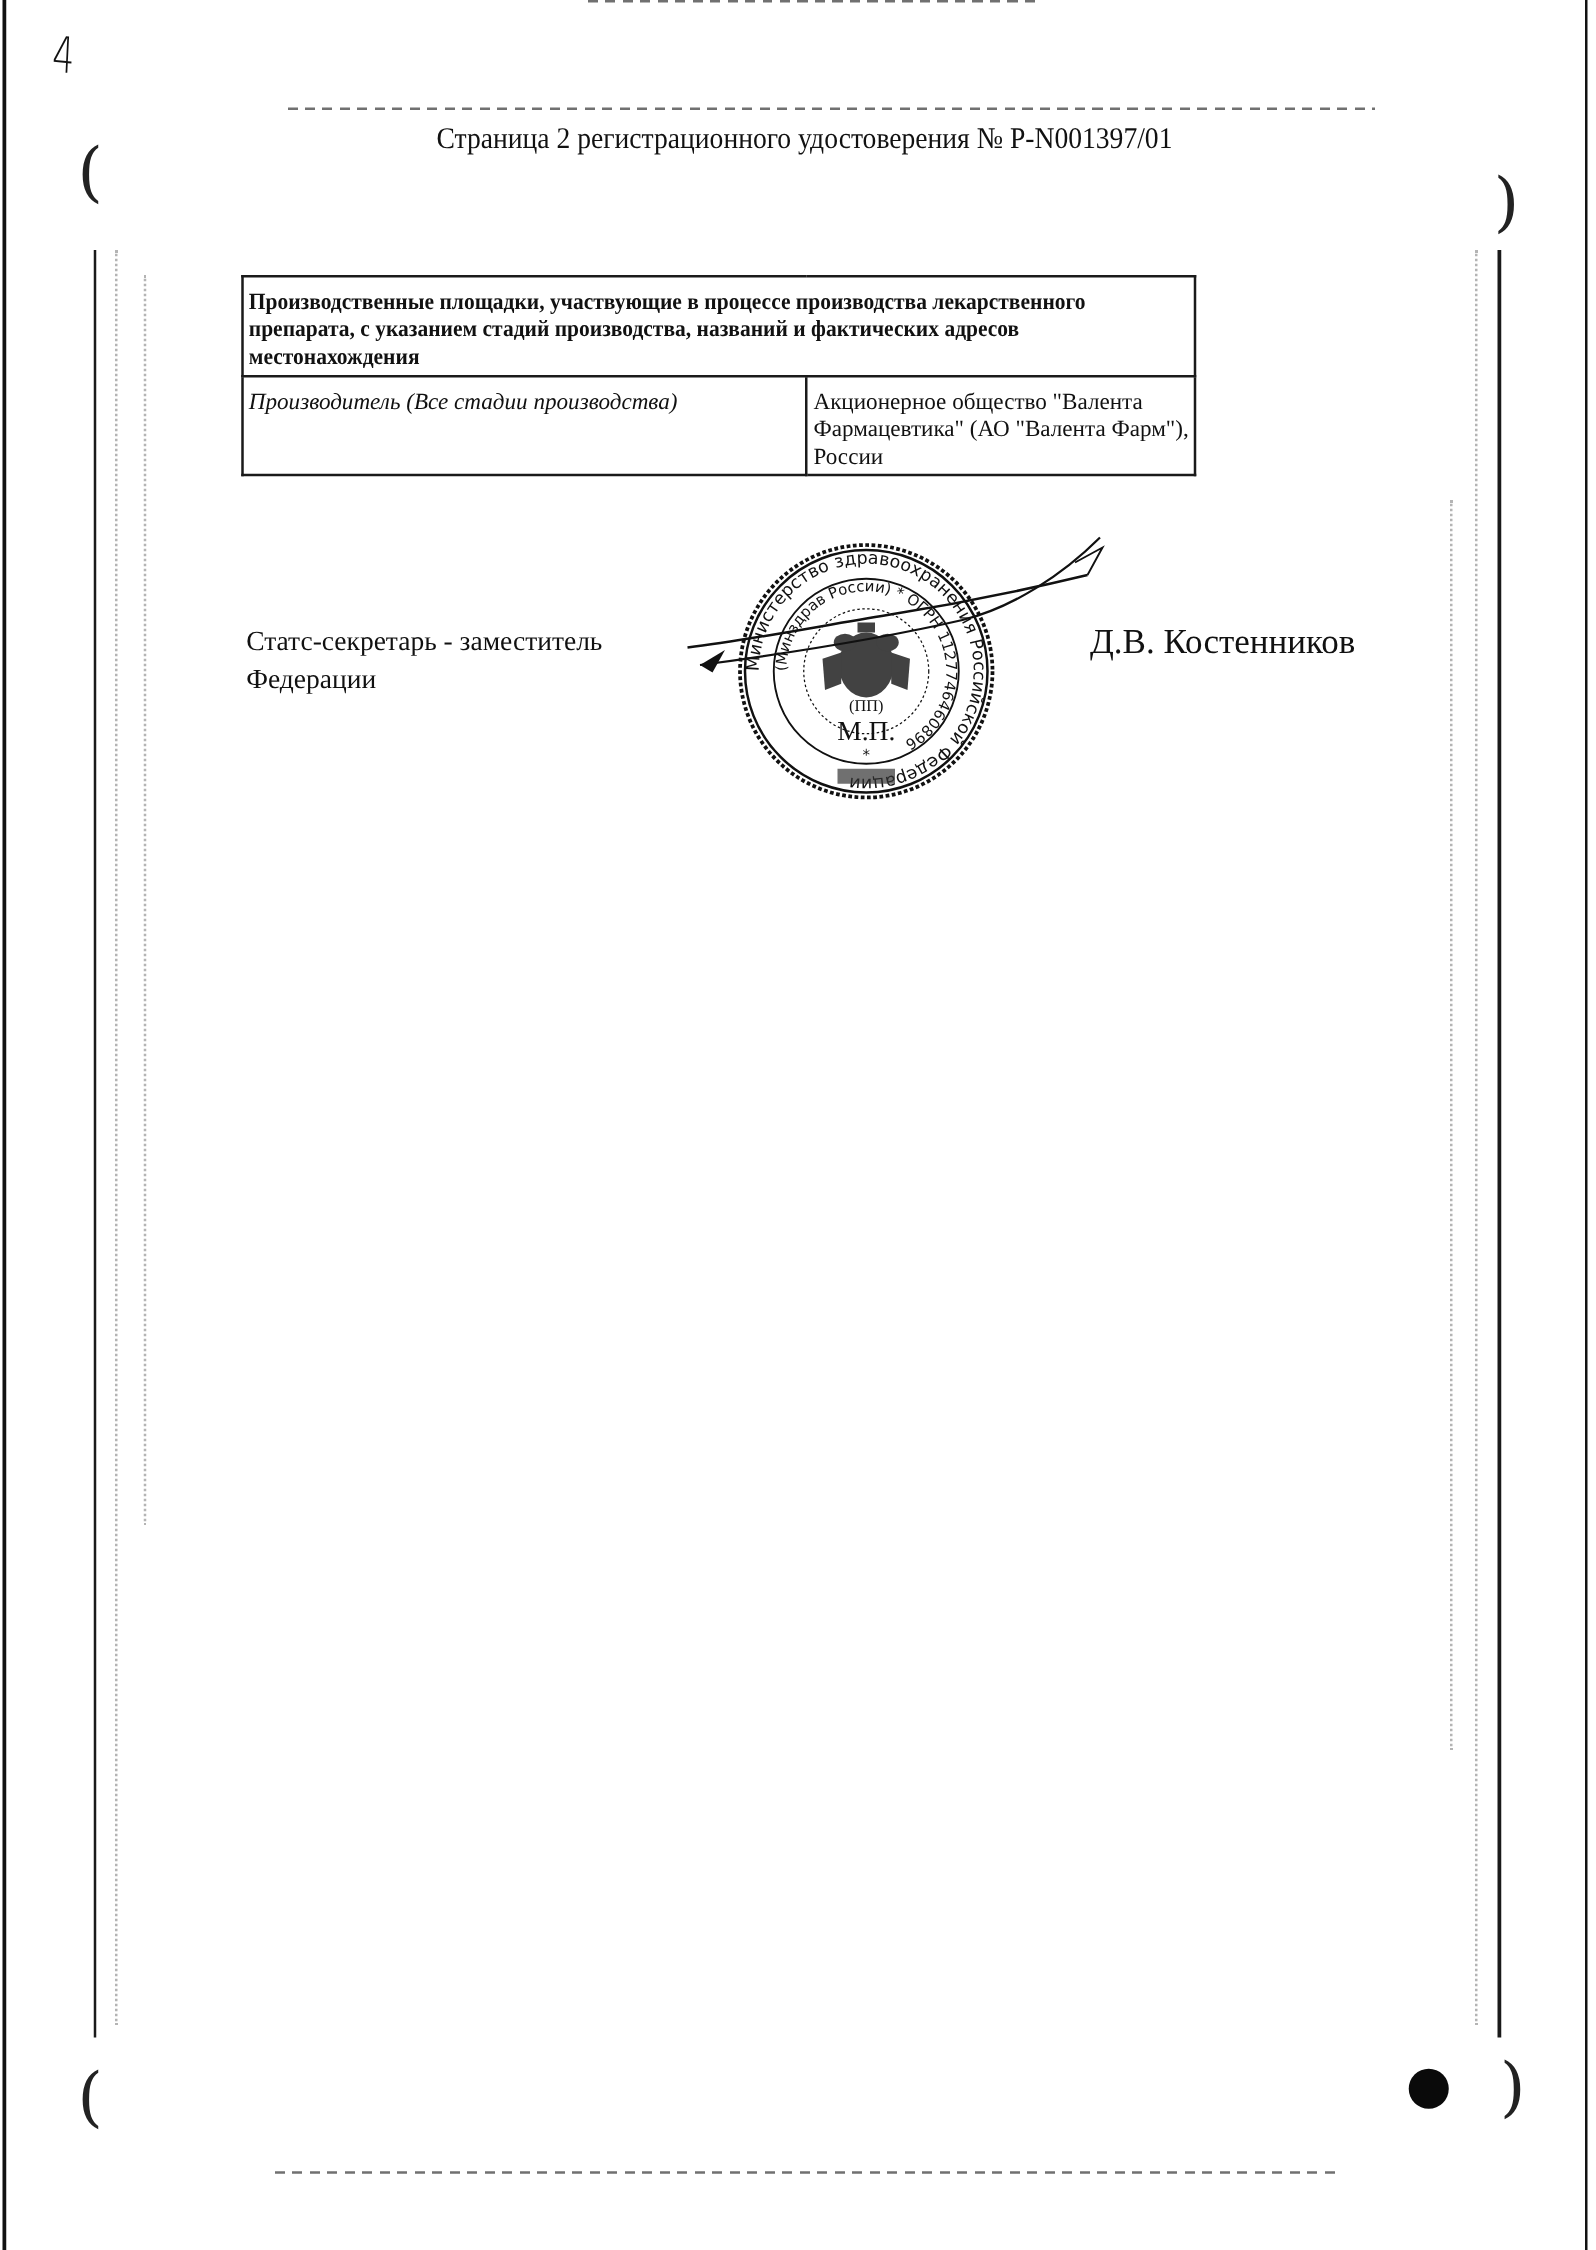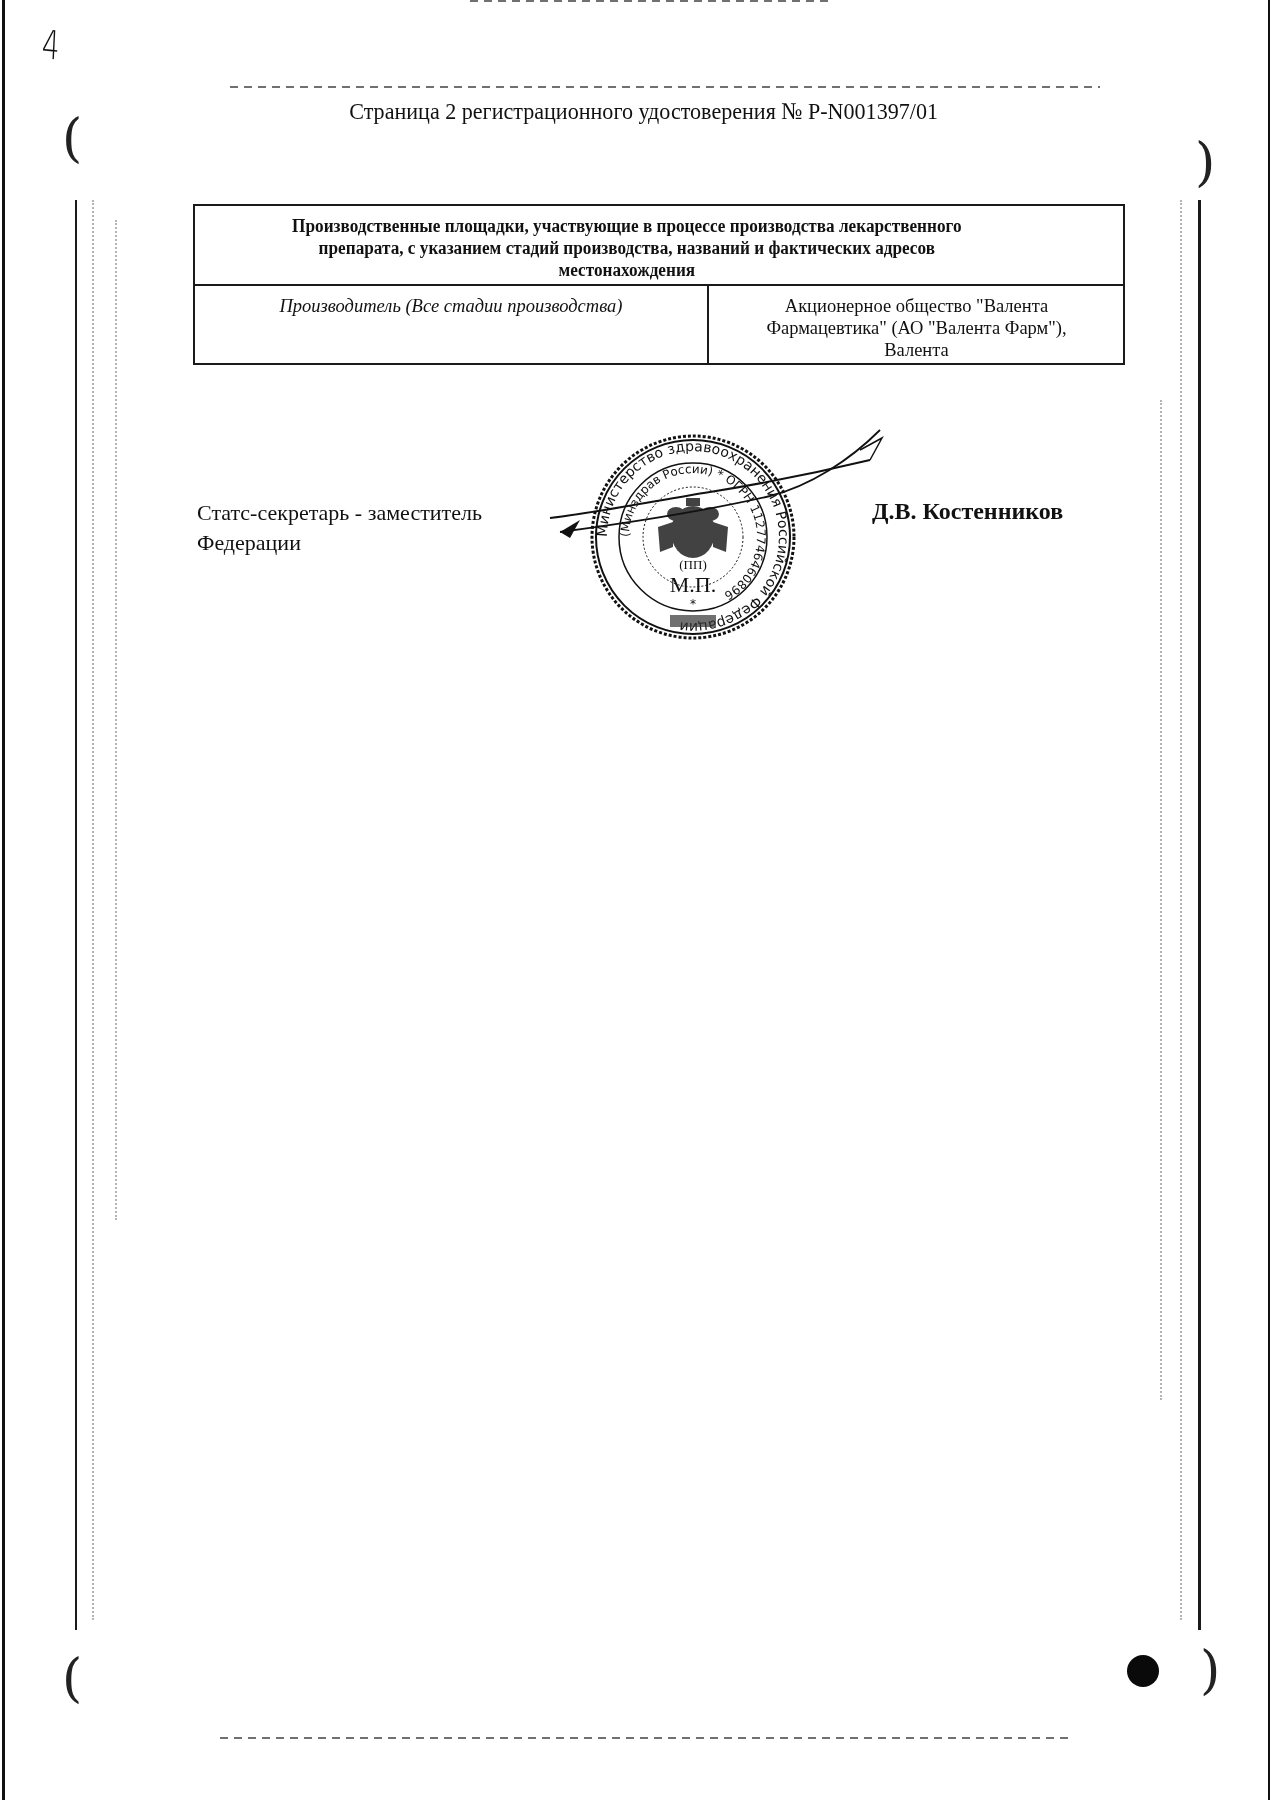--- a/index.html
+++ b/index.html
@@ -54,26 +54,25 @@
     }
     .dash-line {
       position: absolute;
       height: 2px;
       background: repeating-linear-gradient(90deg, #333 0 8px, transparent 8px 14px);
       opacity: 0.7;
     }
     table.sites {
       position: absolute;
       left: 193px;
-      top: 204px;
-      width: 932px;
+      top: 220px;
+      width: 764px;
       border-collapse: collapse;
       font-size: 18.5px;
       line-height: 1.18;
-      text-align: center;
     }
     table.sites td {
       border: 2px solid #1a1a1a;
       vertical-align: top;
       padding: 10px 4px 2px 4px;
     }
     .row-head td {
       height: 66px;
       font-weight: bold;
     }
@@ -105,22 +104,22 @@
       left: 197px;
       top: 498px;
       font-size: 22px;
       font-weight: normal;
       line-height: 1.35;
     }
     .signature-name {
       position: absolute;
       left: 872px;
       top: 498px;
-      font-size: 24px;
-      font-weight: bold;
+      font-size: 28px;
+      font-weight: normal;
     }
     .stamp {
       position: absolute;
       left: 588px;
       top: 432px;
       width: 210px;
       height: 210px;
     }
     .signature-stroke {
       position: absolute;
@@ -171,21 +170,21 @@
       <span>Производственные площадки, участвующие в процессе производства лекарственного</span>
       <span>препарата, с указанием стадий производства, названий и фактических адресов</span>
       <span>местонахождения</span>
     </td>
   </tr>
   <tr class="row-maker">
     <td class="cell-role">Производитель (Все стадии производства)</td>
     <td class="cell-company">
       <span>Акционерное общество "Валента</span>
       <span>Фармацевтика" (АО "Валента Фарм"),</span>
-      <span>Валента</span>
+      <span>России</span>
     </td>
   </tr>
 </tbody>
   </table>
 
 <div class="signature-block">
   <div>Статс-секретарь - заместитель</div>
   <div>Федерации</div>
 </div>
 <div class="signature-name">Д.В. Костенников</div>

